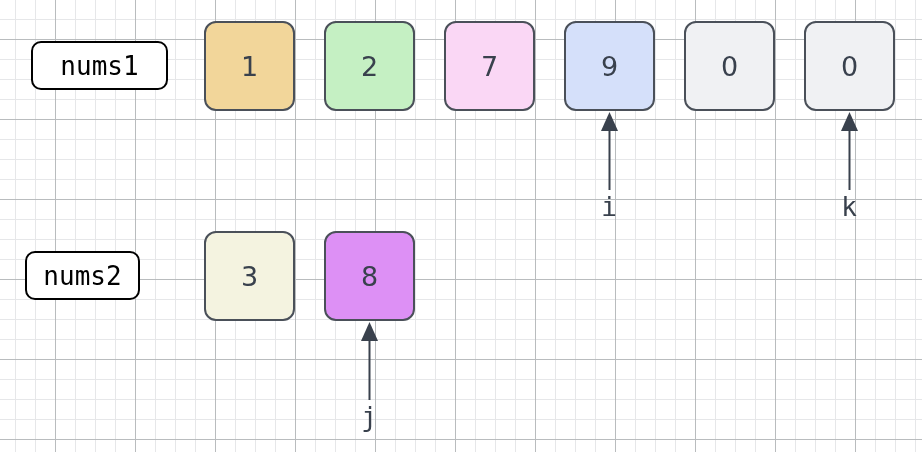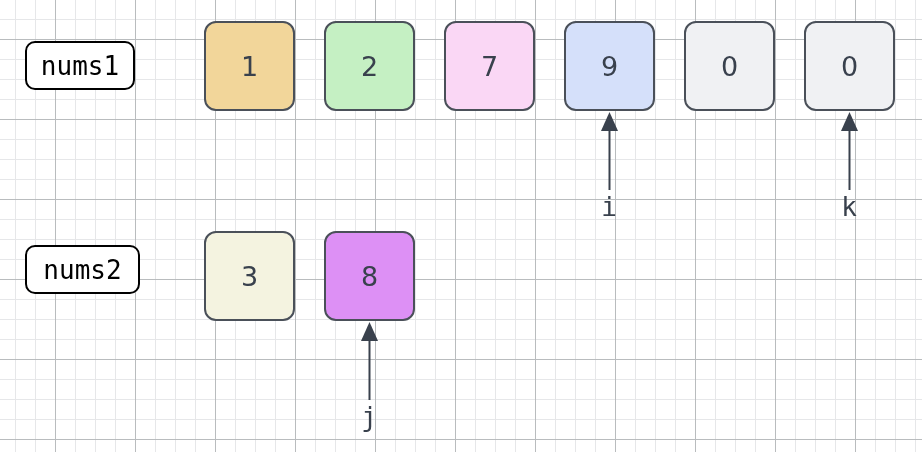--- a/index.html
+++ b/index.html
@@ -73,21 +73,21 @@
     line-height: 1;
     text-align: center;
     white-space: nowrap;
   }
 </style>
 </head>
 <body>
 
 <div id="stage">
 
-  <div class="name-tag" style="left:25px; top:41px; width:110px; height:49px;">nums1</div>
+  <div class="name-tag" style="left:31px; top:41px; width:137px; height:49px;">nums1</div>
 
   <div class="cell" style="left:204px; top:21px; background:#f2d69a;">1</div>
   <div class="cell" style="left:324px; top:21px; background:#c5f0c3;">2</div>
   <div class="cell" style="left:444px; top:21px; background:#fad7f5;">7</div>
   <div class="cell" style="left:564px; top:21px; background:#d5e0fa;">9</div>
   <div class="cell" style="left:684px; top:21px; background:#f0f1f3;">0</div>
   <div class="cell" style="left:804px; top:21px; background:#f0f1f3;">0</div>
 
   <div class="pointer" style="left:601px; top:112px;">
     <svg width="17" height="78" viewBox="0 0 17 78">
@@ -98,21 +98,21 @@
   <div class="pointer-label" style="left:585px; top:194px; width:48px;">i</div>
 
   <div class="pointer" style="left:841px; top:112px;">
     <svg width="17" height="78" viewBox="0 0 17 78">
       <line x1="8.5" y1="78" x2="8.5" y2="16" stroke="#39414d" stroke-width="2"></line>
       <polygon points="8.5,0 17,19 0,19" fill="#39414d"></polygon>
     </svg>
   </div>
   <div class="pointer-label" style="left:825px; top:194px; width:48px;">k</div>
 
-  <div class="name-tag" style="left:25px; top:245px; width:115px; height:49px;">nums2</div>
+  <div class="name-tag" style="left:25px; top:251px; width:115px; height:49px;">nums2</div>
 
   <div class="cell" style="left:204px; top:231px; background:#f4f3e0;">3</div>
   <div class="cell" style="left:324px; top:231px; background:#dd90f5;">8</div>
 
   <div class="pointer" style="left:361px; top:322px;">
     <svg width="17" height="78" viewBox="0 0 17 78">
       <line x1="8.5" y1="78" x2="8.5" y2="16" stroke="#39414d" stroke-width="2"></line>
       <polygon points="8.5,0 17,19 0,19" fill="#39414d"></polygon>
     </svg>
   </div>

